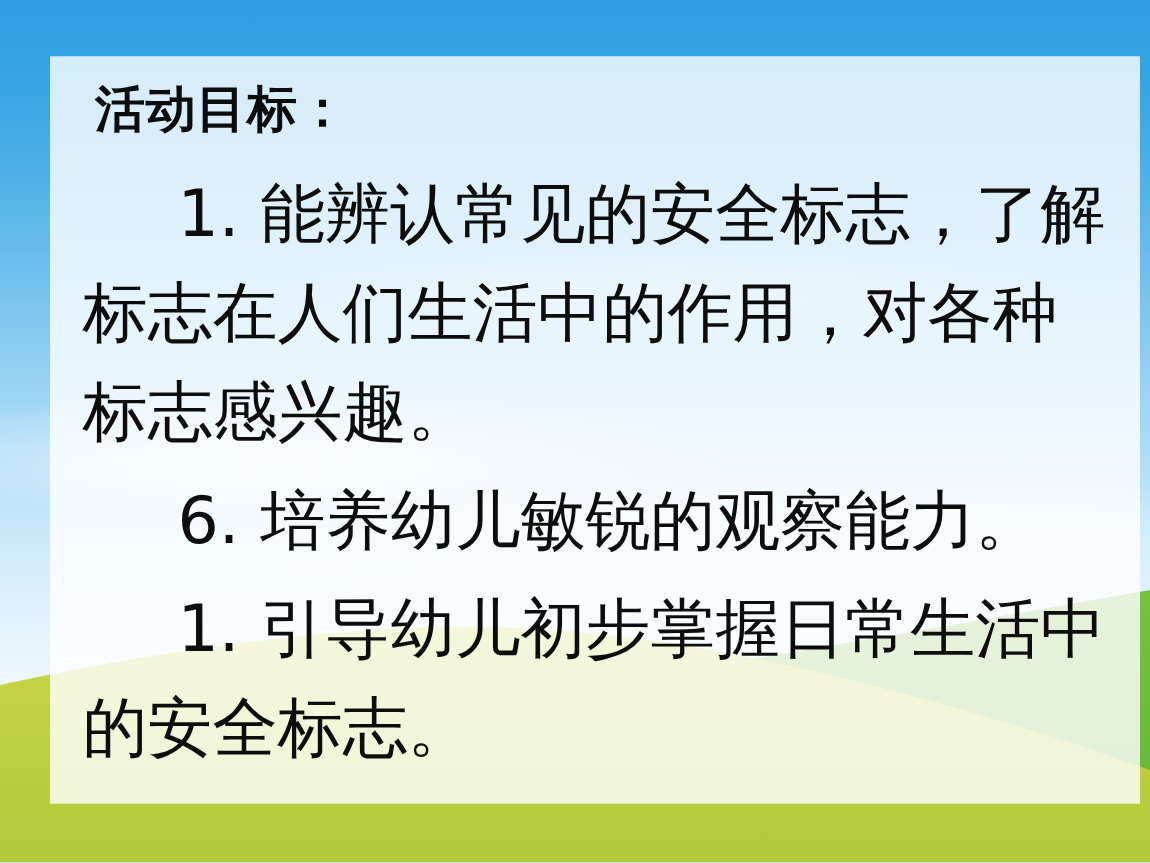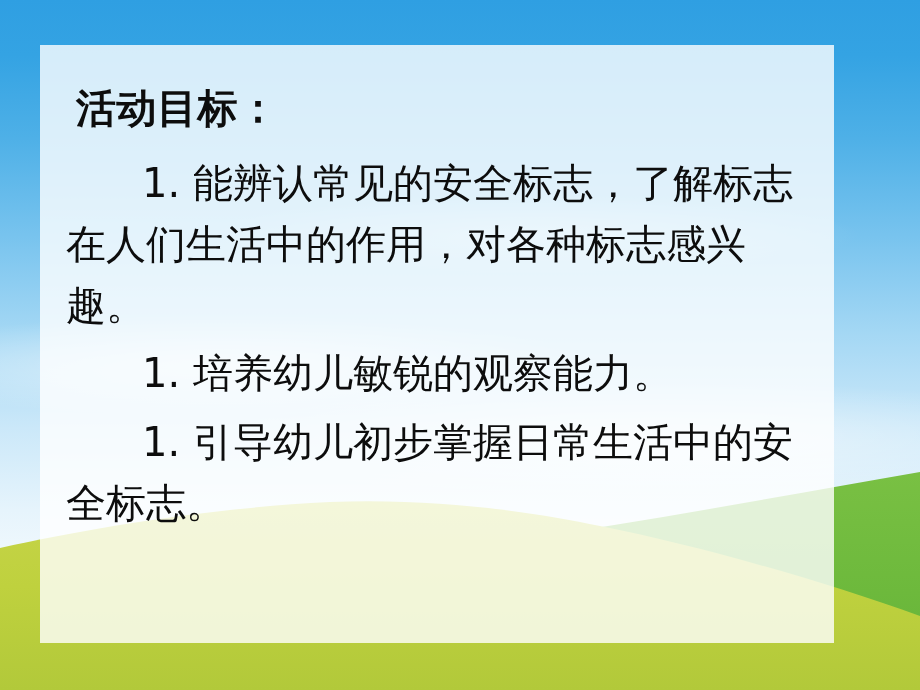--- a/index.html
+++ b/index.html
@@ -68,43 +68,43 @@
     width: 920px;
     height: 260px;
   }
   .hills svg { display: block; width: 920px; height: 260px; }
 
   
   .panel {
     position: absolute;
     left: 40px;
     top: 45px;
-    width: 794px;
+    width: 872px;
     height: 598px;
     background: rgba(255, 255, 255, 0.80);
     box-sizing: border-box;
-    padding: 40px 26px 10px 26px;
+    padding: 20px 26px 10px 26px;
   }
 
   .panel-title {
     font-size: 40px;
     line-height: 1.15;
     color: #0d0d0d;
     letter-spacing: 0.5px;
     margin: 0 0 22px 10px;
     white-space: nowrap;
   }
 
   .body-list {
     list-style: none;
     margin: 0;
     padding: 0;
   }
   .body-item {
-    font-size: 40px;
+    font-size: 52px;
     line-height: 1.52;
     color: #0d0d0d;
     text-indent: 76px;
     margin: 0 0 8px 0;
     letter-spacing: 0px;
   }
   .body-item:last-child { margin-bottom: 0; }
 </style>
 </head>
 <body>
@@ -136,19 +136,19 @@
       <path d="M 0,260 L 0,118 C 90,98 210,78 330,72 C 440,68 530,82 600,96 C 700,116 820,150 920,186 L 920,260 Z" fill="url(#gradLeft)"></path>
     </svg>
   </div>
 
   <div class="panel">
 
     <h1 class="panel-title">活动目标：</h1>
 
     <ul class="body-list">
       <li class="body-item">1. 能辨认常见的安全标志，了解标志在人们生活中的作用，对各种标志感兴趣。</li>
-      <li class="body-item">1. 培养幼儿敏锐的观察能力。</li>
+      <li class="body-item">6. 培养幼儿敏锐的观察能力。</li>
       <li class="body-item">1. 引导幼儿初步掌握日常生活中的安全标志。</li>
     </ul>
 
   </div>
 
 </div>
 
 </body></html>

